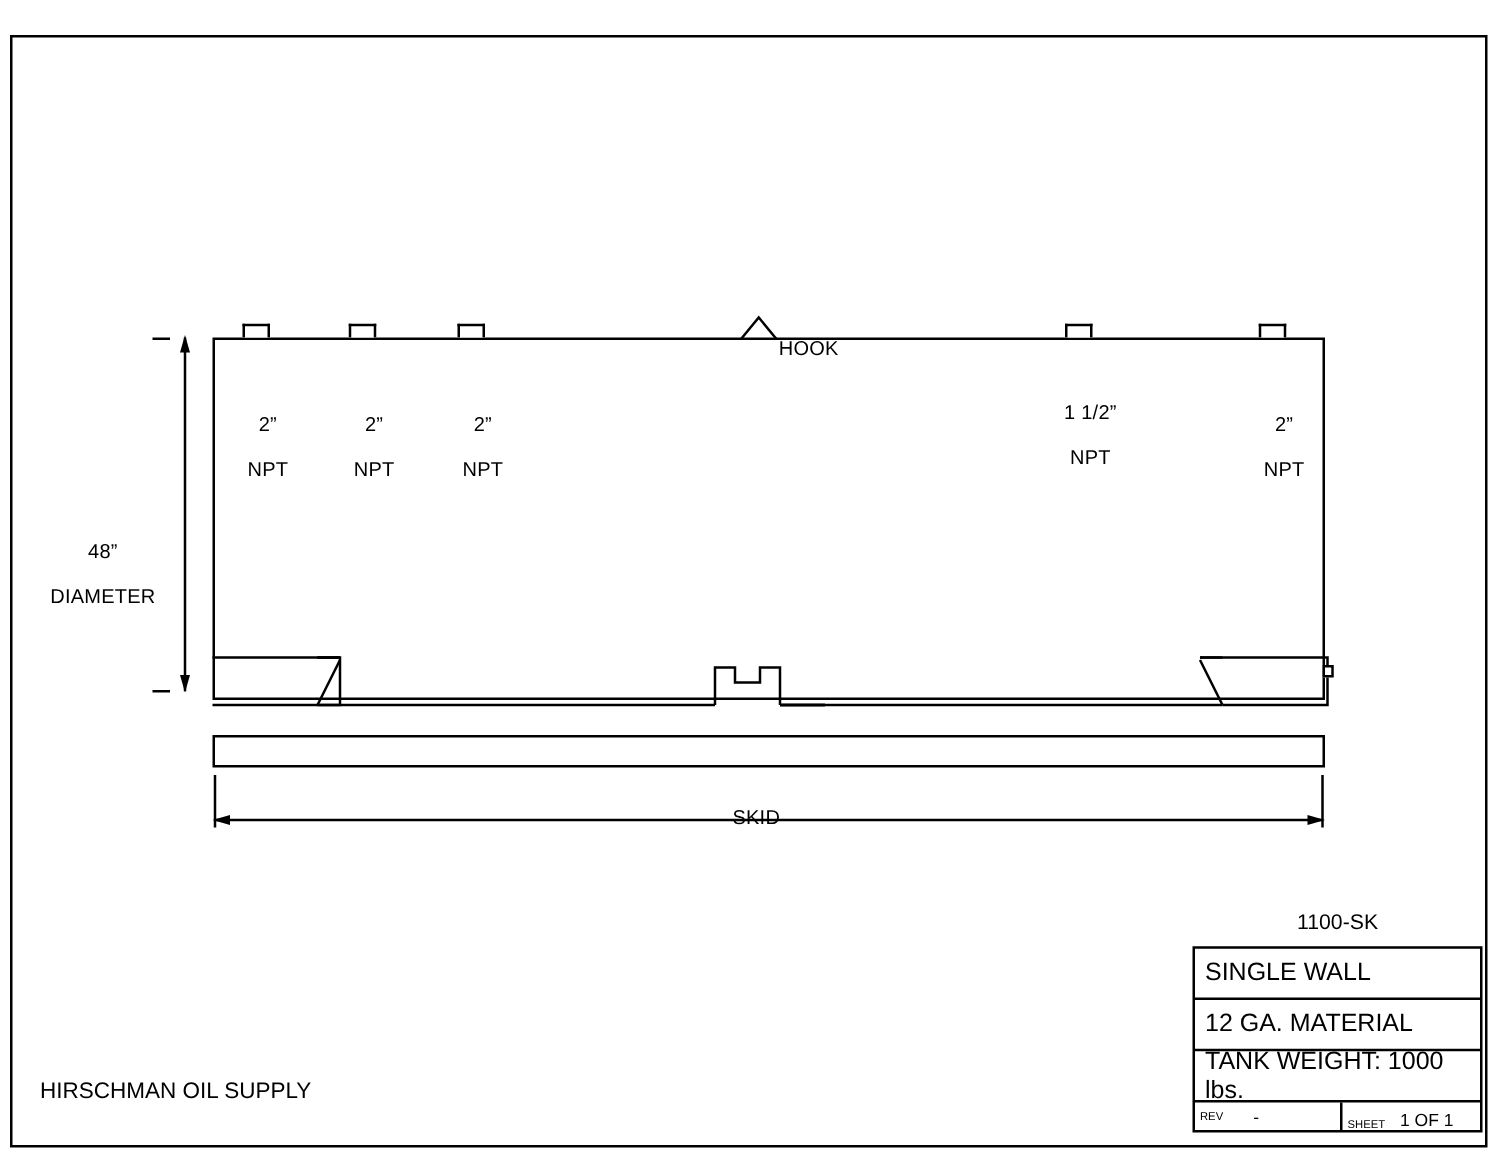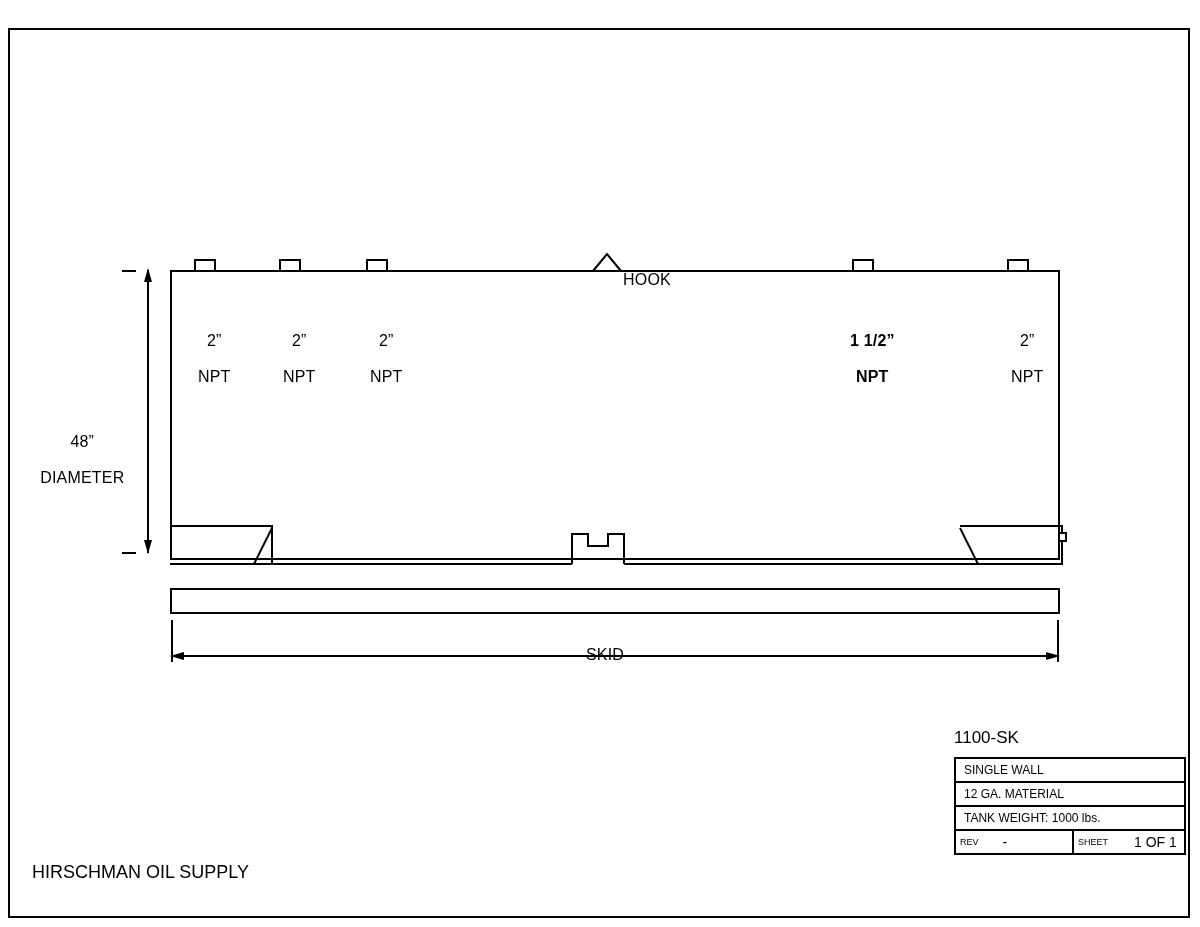--- a/index.html
+++ b/index.html
@@ -108,25 +108,25 @@
     position: absolute;
     left: 954px;
     top: 757px;
     width: 232px;
     border: 2px solid #000;
     box-sizing: border-box;
     background: #fff;
   }
   #title-block .tb-row {
     border-bottom: 2px solid #000;
-    height: 24px;
+    height: 41px;
     display: flex;
     align-items: center;
     padding-left: 8px;
-    font-size: 12px;
+    font-size: 20px;
     box-sizing: border-box;
   }
   #title-block .tb-row:last-child { border-bottom: none; }
   #title-block .tb-foot {
     display: flex;
     height: 22px;
     font-size: 9px;
     align-items: center;
     box-sizing: border-box;
   }
@@ -137,32 +137,32 @@
     align-items: center;
     padding-left: 4px;
     border-right: 2px solid #000;
     box-sizing: border-box;
     gap: 24px;
   }
   #title-block .tb-foot .cellB {
     flex: 1;
     height: 100%;
     display: flex;
-    align-items: center;
+    align-items: flex-end;
     padding-left: 4px;
-    gap: 26px;
+    gap: 12px;
     box-sizing: border-box;
   }
   .tb-val { font-size: 14px; }
   #model-number {
     position: absolute;
     left: 954px;
     top: 728px;
     width: 232px;
-    text-align: left;
+    text-align: center;
     font-size: 17px;
   }
   #company-name {
     position: absolute;
     left: 32px;
     top: 862px;
     font-size: 18px;
   }
 </style>
 </head>
@@ -185,21 +185,21 @@
     <span>NPT</span>
   </div>
   <div class="lbl center" style="left:250px; top:286px; width:80px;">
     <span>2”</span><br>
     <span>NPT</span>
   </div>
   <div class="lbl center" style="left:337px; top:286px; width:80px;">
     <span>2”</span><br>
     <span>NPT</span>
   </div>
-  <div class="lbl center" style="left:823px; top:286px; width:80px;font-weight:bold;">
+  <div class="lbl center" style="left:823px; top:276px; width:80px;">
     <span>1 1/2”</span><br>
     <span>NPT</span>
   </div>
   <div class="lbl center" style="left:978px; top:286px; width:80px;">
     <span>2”</span><br>
     <span>NPT</span>
   </div>
 
   <svg id="hook" viewBox="0 0 30 20">
     <polyline points="1,19 15,2 29,19" fill="none" stroke="#000" stroke-width="2"></polyline>

